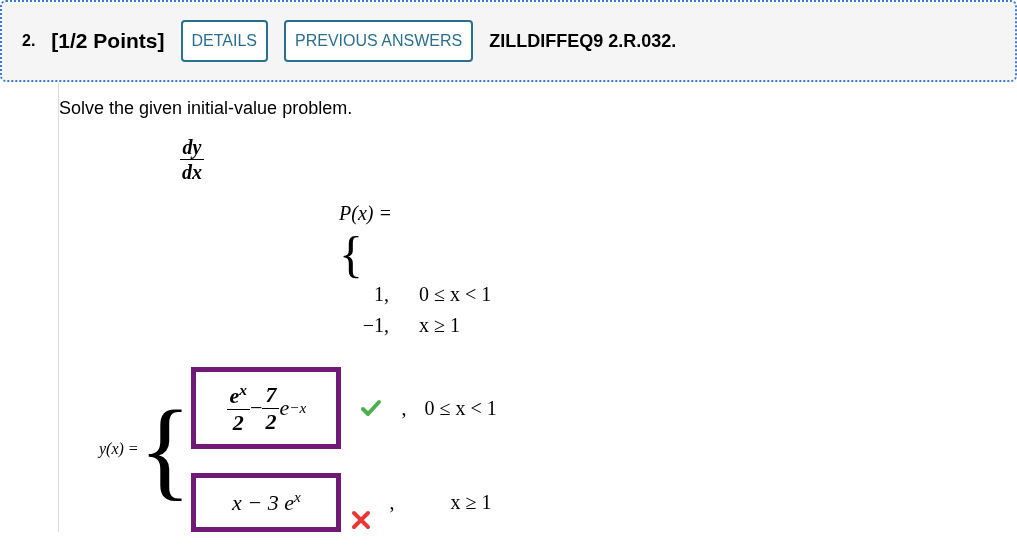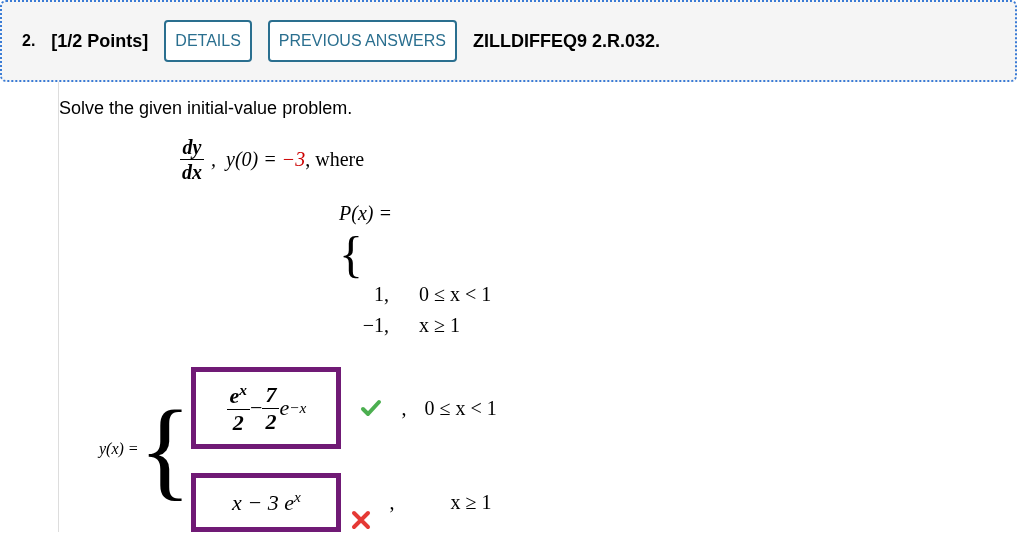--- a/index.html
+++ b/index.html
@@ -12,21 +12,21 @@
   }
   .header {
     border: 2px dotted #3a7bd5;
     border-radius: 6px;
     padding: 18px 20px;
     display: flex;
     align-items: center;
     gap: 16px;
     background: #f5f5f5;
   }
-  .points { font-weight: bold; font-size: 18px; }
+  .points { font-weight: bold; font-size: 21px; }
   .outline-btn {
     border: 2px solid #2a6f8f;
     color: #2a6f8f;
     background: #fff;
     padding: 10px 9px;
     font-size: 16px;
     border-radius: 4px;
     cursor: pointer;
     font-family: inherit;
   }
@@ -127,23 +127,20 @@
 
 <div class="content">
   <div class="prompt">Solve the given initial-value problem.</div>
 
   <div class="math-area">
 
     <div class="eqline1">
       <span class="frac">
         <span class="num">dy</span>
         <span class="den">dx</span>
-      </span>
-      <span class="it">
-        <span>,&nbsp;&nbsp;y(0) = </span><span class="red">−3</span><span style="font-style:normal">, where</span>
       </span>
     </div>
 
     <div class="pwrow">
       <span class="it">P(x) = </span>
       <span class="brace">{</span>
       <div class="pwcases">
         <div class="caserow">
           <span class="casel">1,</span>
           <span class="caser">0 ≤ x &lt; 1</span>

